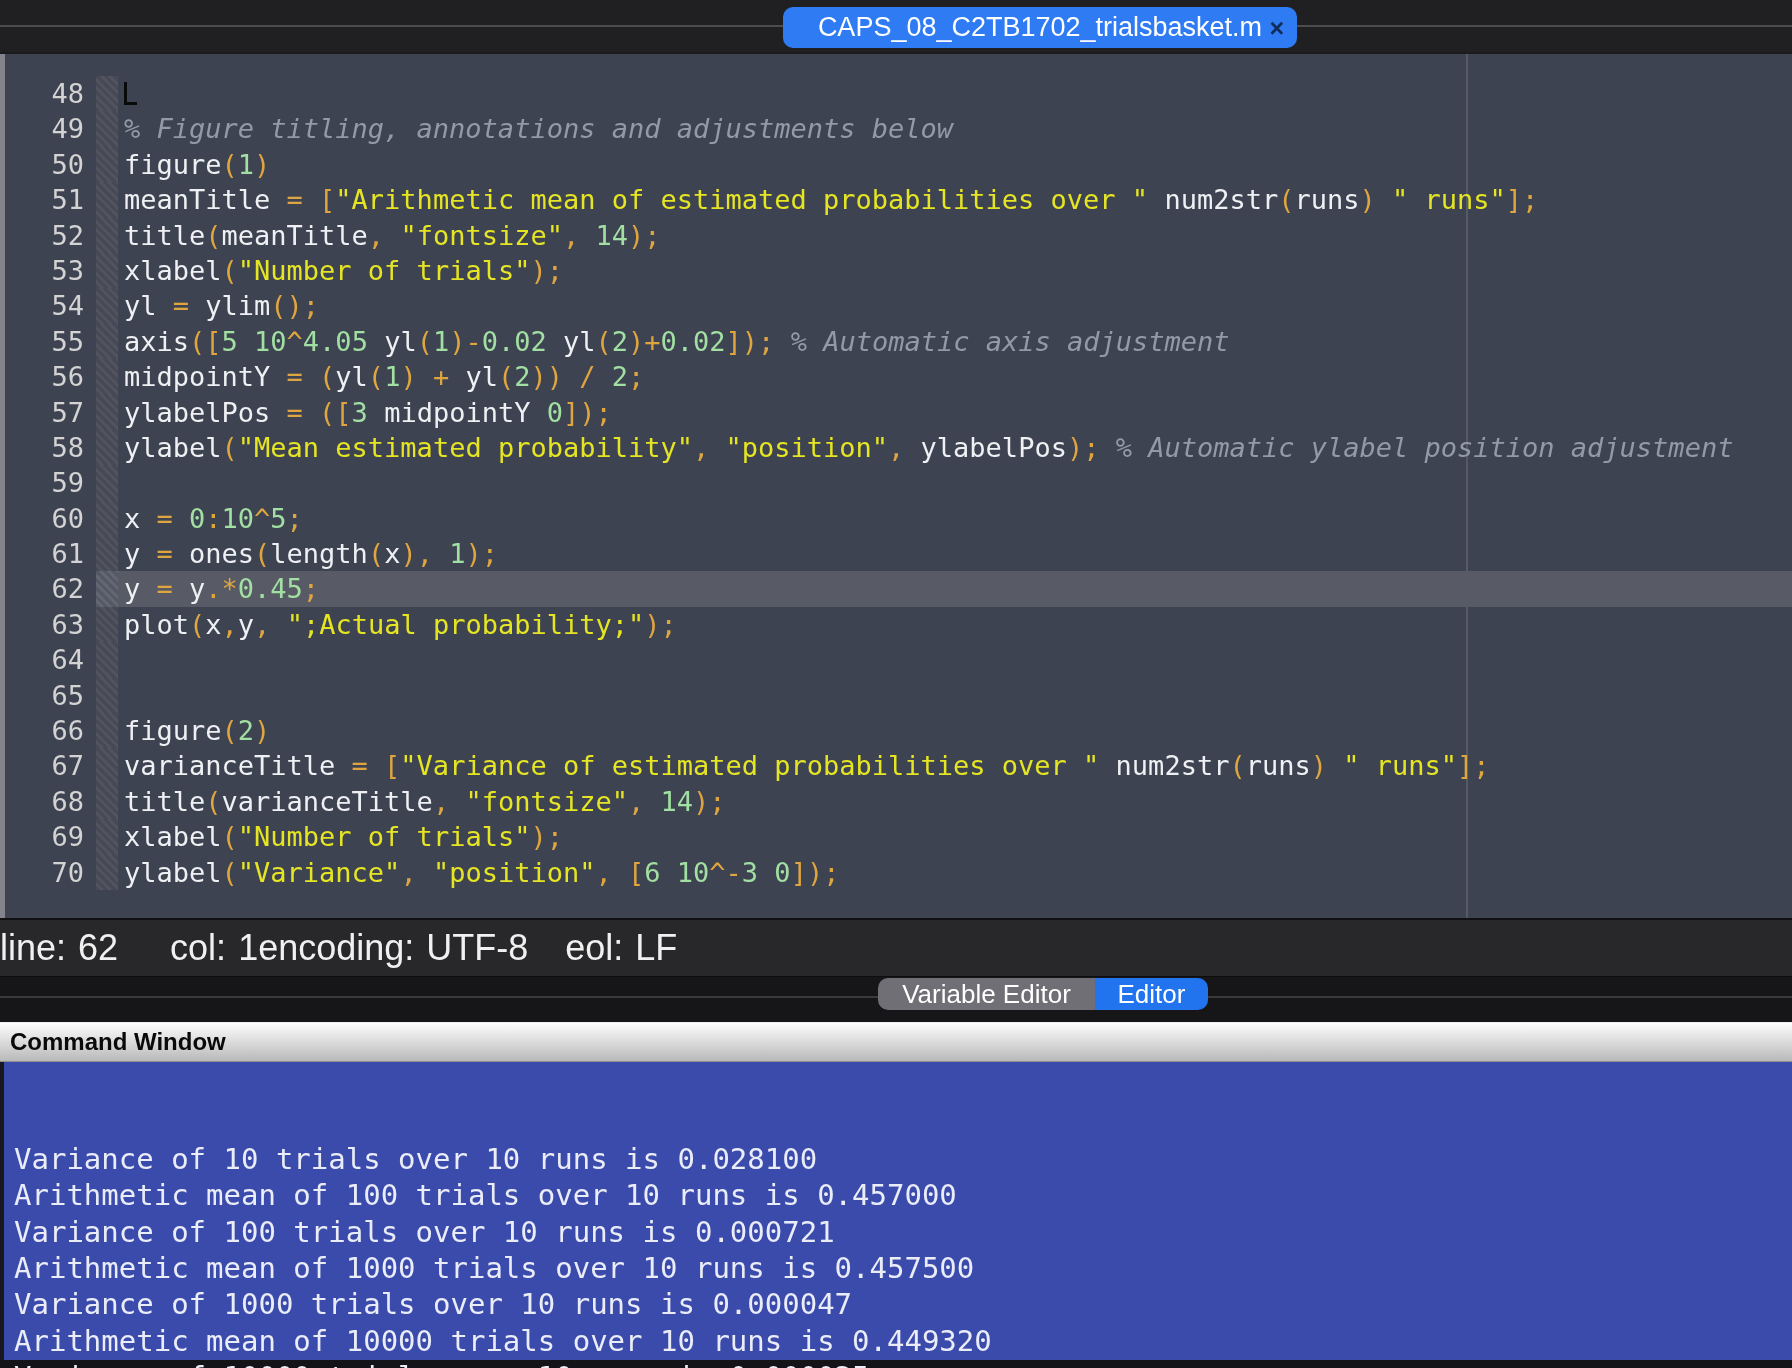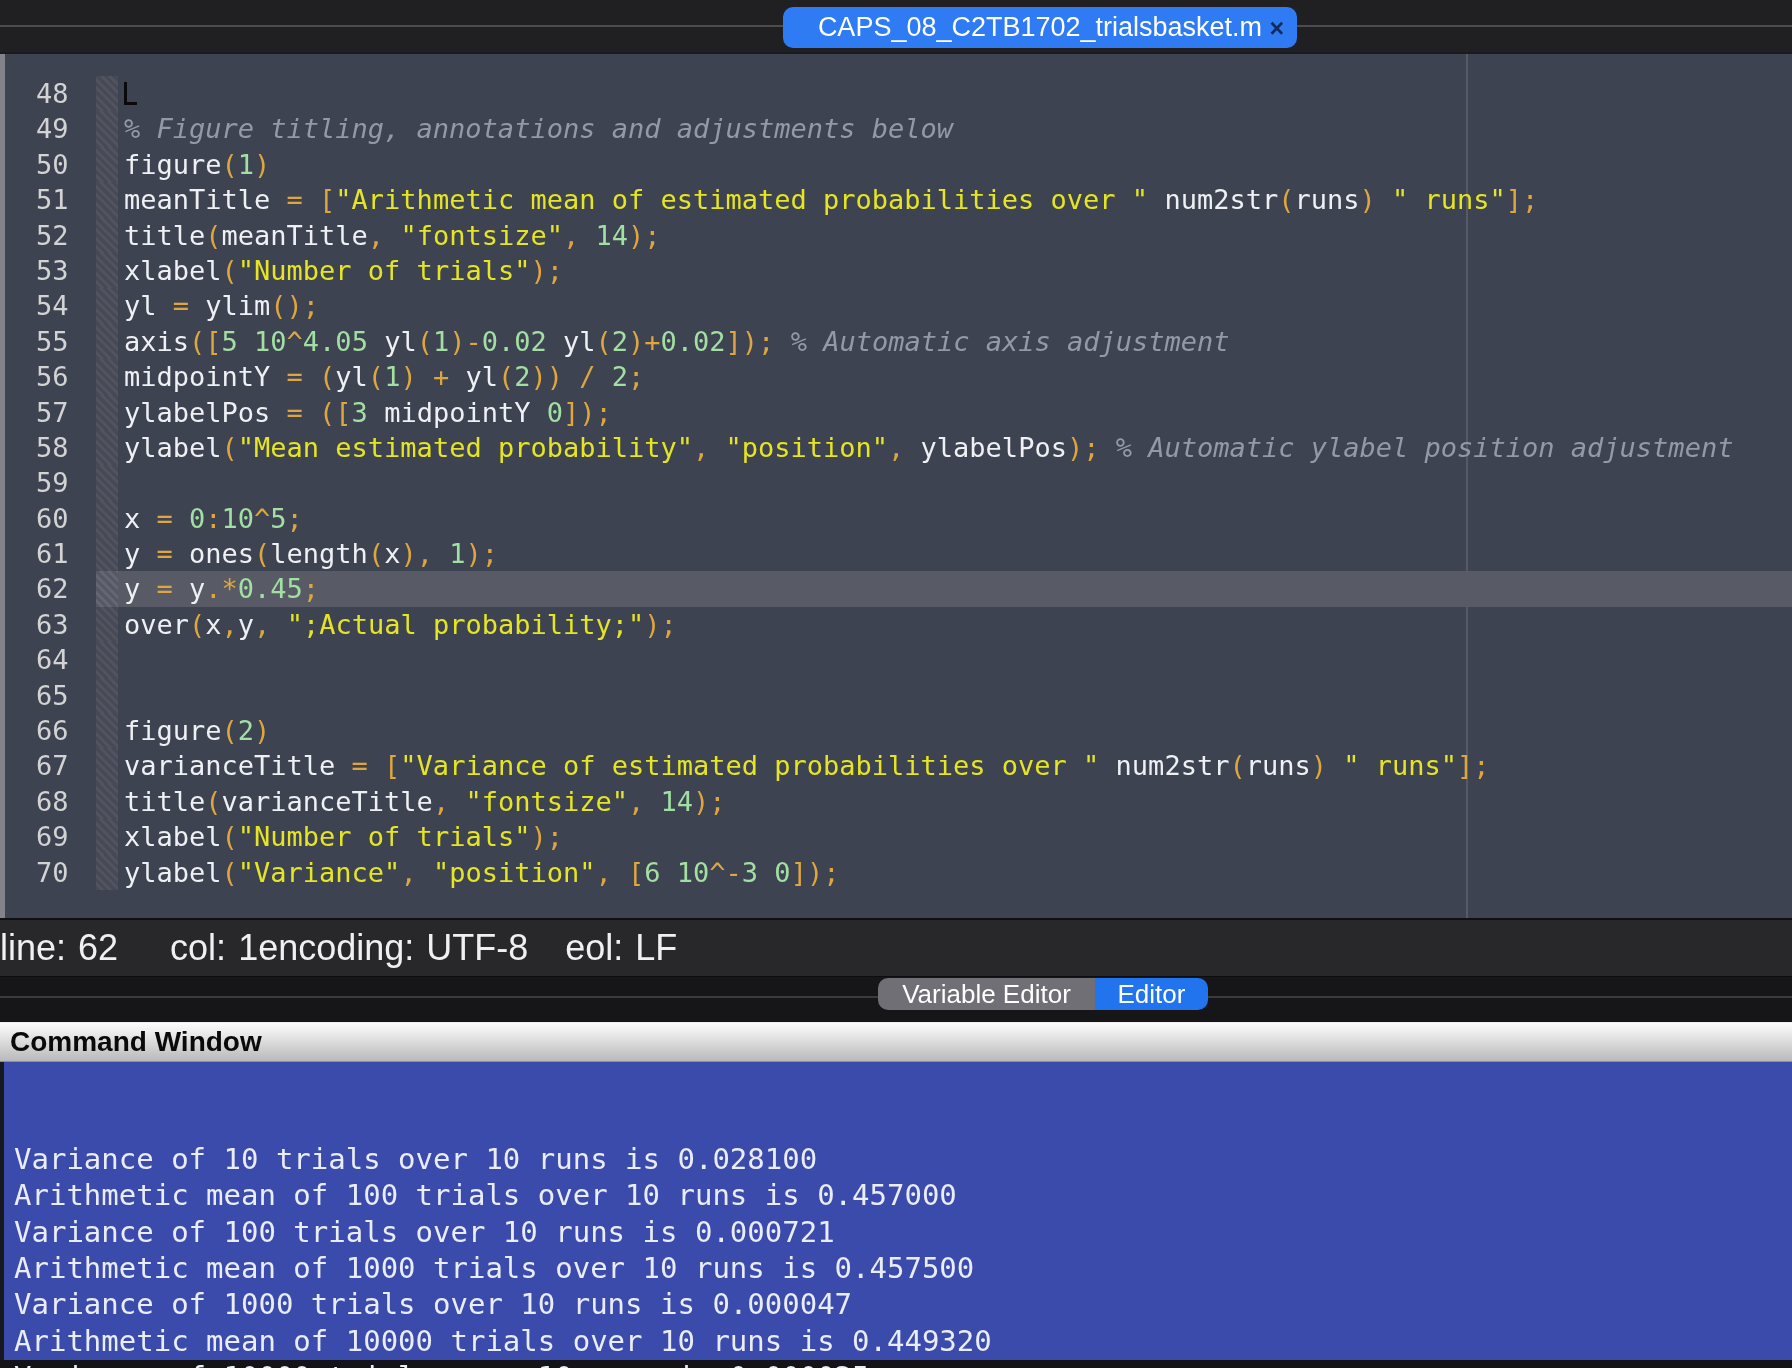--- a/index.html
+++ b/index.html
@@ -16,21 +16,21 @@
   .filetab .close{position:absolute;right:13px;top:50%;transform:translateY(-50%);
            color:rgba(8,14,28,0.72);font-size:25px;font-weight:700;line-height:1;}
 
   
   .editor{position:relative;height:866px;background:#3e4351;overflow:hidden;
           font-family:"DejaVu Sans Mono",monospace;font-size:27px;border-top:2px solid #1b1b1d;}
   .editor .ledge{position:absolute;left:0;top:0;bottom:0;width:5px;background:#94949a;opacity:.8;}
   .editor .ruler{position:absolute;left:1466px;top:0;bottom:0;width:2px;background:#565a66;}
   .codelines{position:absolute;left:0;top:22px;right:0;}
   .row{display:flex;height:35.4px;line-height:35.4px;white-space:pre;}
-  .gnum{width:96px;flex:0 0 96px;text-align:left;padding-right:12px;color:#d3d3d3;padding-left:36px;}
+  .gnum{width:96px;flex:0 0 96px;text-align:right;padding-right:12px;color:#d3d3d3;}
   .hatch{width:22px;flex:0 0 22px;background:repeating-linear-gradient(45deg,#474a56 0 3px,#51545f 3px 6px);}
   .codetext{flex:1;padding-left:6px;color:#eef0f3;}
   .row.hl .codetext{background:#585b66;}
   .row.hl .hatch{background:repeating-linear-gradient(45deg,#565964 0 3px,#636674 3px 6px);}
   .tk-id,.tk-t{color:#eef0f3;}
   .tk-op{color:#dfa640;}
   .tk-str{color:#e5e524;}
   .tk-num{color:#a2dfa2;}
   .tk-c{color:#939aa6;font-style:italic;}
   .cursor-mark{display:inline-block;width:13px;height:23px;margin-right:2px;
@@ -50,21 +50,21 @@
   .ptabs{position:absolute;left:878px;top:1px;height:32px;display:flex;border-radius:10px;
          overflow:hidden;z-index:2;}
   .ptab{display:flex;align-items:center;justify-content:center;color:#ffffff;font-size:26px;}
   .ptab:first-child{width:217px;background:#6f6f75;}
   .ptab.active{width:113px;background:#2273ee;}
 
   
   .cmdheader{height:40px;background:linear-gradient(#fdfdfd,#b9b9b9);
              border-top:1px solid #efefef;border-bottom:1px solid #8f8f8f;
              display:flex;align-items:center;padding-left:10px;
-             color:#0a0a0a;font-size:28px;font-weight:600;}
+             color:#0a0a0a;font-size:24px;font-weight:600;}
 
   
   .cmdwin{height:298px;background:#3b4bac;border-left:4px solid #181822;
           color:#eaedf8;font-family:"DejaVu Sans Mono",monospace;font-size:29px;
           line-height:36.4px;padding:6px 0 0 10px;white-space:pre;}
   .bottomstrip{height:8px;background:#131318;}
 </style>
 </head>
 <body>
 
@@ -90,21 +90,21 @@
         <div class="row"><div class="gnum">53</div><div class="hatch"></div><div class="codetext"><span class="tk-id">xlabel</span><span class="tk-op">(</span><span class="tk-str">"Number of trials"</span><span class="tk-op">);</span></div></div>
         <div class="row"><div class="gnum">54</div><div class="hatch"></div><div class="codetext"><span class="tk-id">yl </span><span class="tk-op">= </span><span class="tk-id">ylim</span><span class="tk-op">();</span></div></div>
         <div class="row"><div class="gnum">55</div><div class="hatch"></div><div class="codetext"><span class="tk-id">axis</span><span class="tk-op">([</span><span class="tk-num">5</span><span class="tk-t"> </span><span class="tk-num">10</span><span class="tk-op">^</span><span class="tk-num">4.05</span><span class="tk-t"> </span><span class="tk-id">yl</span><span class="tk-op">(</span><span class="tk-num">1</span><span class="tk-op">)-</span><span class="tk-num">0.02</span><span class="tk-t"> </span><span class="tk-id">yl</span><span class="tk-op">(</span><span class="tk-num">2</span><span class="tk-op">)+</span><span class="tk-num">0.02</span><span class="tk-op">]);</span><span class="tk-t"> </span><span class="tk-c">% Automatic axis adjustment</span></div></div>
         <div class="row"><div class="gnum">56</div><div class="hatch"></div><div class="codetext"><span class="tk-id">midpointY </span><span class="tk-op">= (</span><span class="tk-id">yl</span><span class="tk-op">(</span><span class="tk-num">1</span><span class="tk-op">)</span><span class="tk-t"> </span><span class="tk-op">+</span><span class="tk-t"> </span><span class="tk-id">yl</span><span class="tk-op">(</span><span class="tk-num">2</span><span class="tk-op">))</span><span class="tk-t"> </span><span class="tk-op">/</span><span class="tk-t"> </span><span class="tk-num">2</span><span class="tk-op">;</span></div></div>
         <div class="row"><div class="gnum">57</div><div class="hatch"></div><div class="codetext"><span class="tk-id">ylabelPos </span><span class="tk-op">= ([</span><span class="tk-num">3</span><span class="tk-t"> </span><span class="tk-id">midpointY</span><span class="tk-t"> </span><span class="tk-num">0</span><span class="tk-op">]);</span></div></div>
         <div class="row"><div class="gnum">58</div><div class="hatch"></div><div class="codetext"><span class="tk-id">ylabel</span><span class="tk-op">(</span><span class="tk-str">"Mean estimated probability"</span><span class="tk-op">,</span><span class="tk-t"> </span><span class="tk-str">"position"</span><span class="tk-op">,</span><span class="tk-t"> </span><span class="tk-id">ylabelPos</span><span class="tk-op">);</span><span class="tk-t"> </span><span class="tk-c">% Automatic ylabel position adjustment</span></div></div>
         <div class="row"><div class="gnum">59</div><div class="hatch"></div><div class="codetext"></div></div>
         <div class="row"><div class="gnum">60</div><div class="hatch"></div><div class="codetext"><span class="tk-id">x </span><span class="tk-op">= </span><span class="tk-num">0</span><span class="tk-op">:</span><span class="tk-num">10</span><span class="tk-op">^</span><span class="tk-num">5</span><span class="tk-op">;</span></div></div>
         <div class="row"><div class="gnum">61</div><div class="hatch"></div><div class="codetext"><span class="tk-id">y </span><span class="tk-op">= </span><span class="tk-id">ones</span><span class="tk-op">(</span><span class="tk-id">length</span><span class="tk-op">(</span><span class="tk-id">x</span><span class="tk-op">),</span><span class="tk-t"> </span><span class="tk-num">1</span><span class="tk-op">);</span></div></div>
         <div class="row hl"><div class="gnum">62</div><div class="hatch"></div><div class="codetext"><span class="tk-id">y </span><span class="tk-op">= </span><span class="tk-id">y</span><span class="tk-op">.*</span><span class="tk-num">0.45</span><span class="tk-op">;</span></div></div>
-        <div class="row"><div class="gnum">63</div><div class="hatch"></div><div class="codetext"><span class="tk-id">over</span><span class="tk-op">(</span><span class="tk-id">x</span><span class="tk-op">,</span><span class="tk-id">y</span><span class="tk-op">,</span><span class="tk-t"> </span><span class="tk-str">";Actual probability;"</span><span class="tk-op">);</span></div></div>
+        <div class="row"><div class="gnum">63</div><div class="hatch"></div><div class="codetext"><span class="tk-id">plot</span><span class="tk-op">(</span><span class="tk-id">x</span><span class="tk-op">,</span><span class="tk-id">y</span><span class="tk-op">,</span><span class="tk-t"> </span><span class="tk-str">";Actual probability;"</span><span class="tk-op">);</span></div></div>
         <div class="row"><div class="gnum">64</div><div class="hatch"></div><div class="codetext"></div></div>
         <div class="row"><div class="gnum">65</div><div class="hatch"></div><div class="codetext"></div></div>
         <div class="row"><div class="gnum">66</div><div class="hatch"></div><div class="codetext"><span class="tk-id">figure</span><span class="tk-op">(</span><span class="tk-num">2</span><span class="tk-op">)</span></div></div>
         <div class="row"><div class="gnum">67</div><div class="hatch"></div><div class="codetext"><span class="tk-id">varianceTitle </span><span class="tk-op">= [</span><span class="tk-str">"Variance of estimated probabilities over "</span><span class="tk-t"> </span><span class="tk-id">num2str</span><span class="tk-op">(</span><span class="tk-id">runs</span><span class="tk-op">)</span><span class="tk-t"> </span><span class="tk-str">" runs"</span><span class="tk-op">];</span></div></div>
         <div class="row"><div class="gnum">68</div><div class="hatch"></div><div class="codetext"><span class="tk-id">title</span><span class="tk-op">(</span><span class="tk-id">varianceTitle</span><span class="tk-op">,</span><span class="tk-t"> </span><span class="tk-str">"fontsize"</span><span class="tk-op">,</span><span class="tk-t"> </span><span class="tk-num">14</span><span class="tk-op">);</span></div></div>
         <div class="row"><div class="gnum">69</div><div class="hatch"></div><div class="codetext"><span class="tk-id">xlabel</span><span class="tk-op">(</span><span class="tk-str">"Number of trials"</span><span class="tk-op">);</span></div></div>
         <div class="row"><div class="gnum">70</div><div class="hatch"></div><div class="codetext"><span class="tk-id">ylabel</span><span class="tk-op">(</span><span class="tk-str">"Variance"</span><span class="tk-op">,</span><span class="tk-t"> </span><span class="tk-str">"position"</span><span class="tk-op">,</span><span class="tk-t"> </span><span class="tk-op">[</span><span class="tk-num">6</span><span class="tk-t"> </span><span class="tk-num">10</span><span class="tk-op">^-</span><span class="tk-num">3</span><span class="tk-t"> </span><span class="tk-num">0</span><span class="tk-op">]);</span></div></div>
       </div>
   </div>
 

